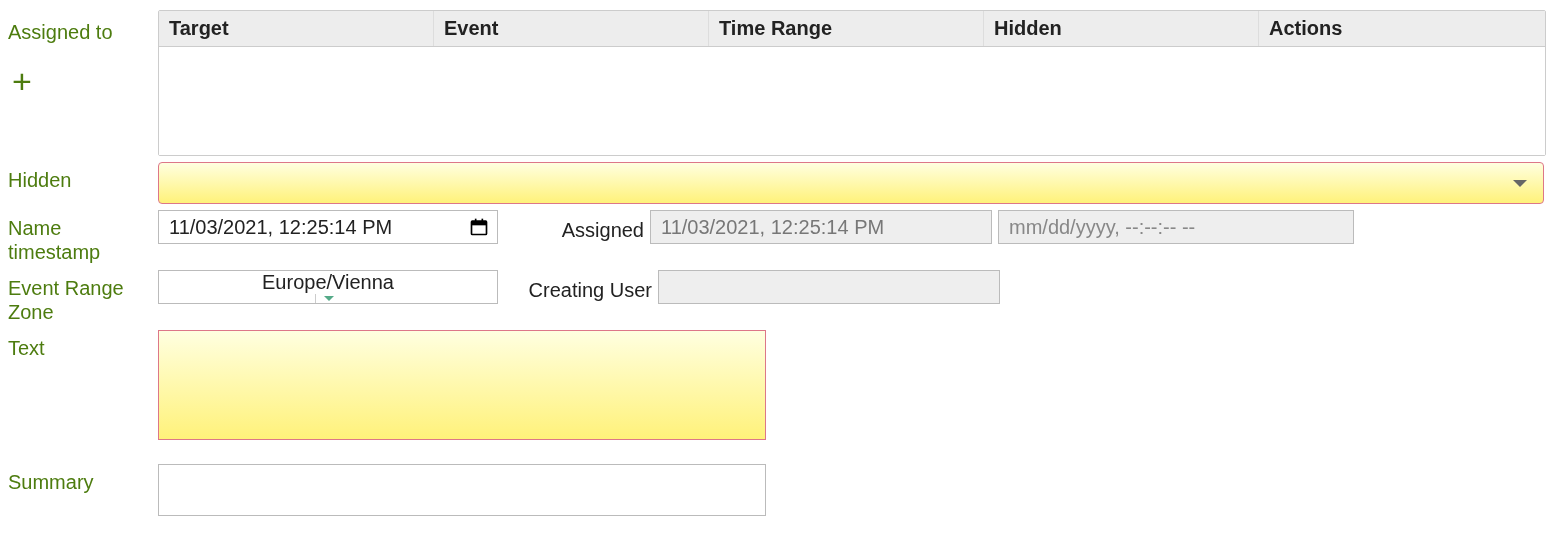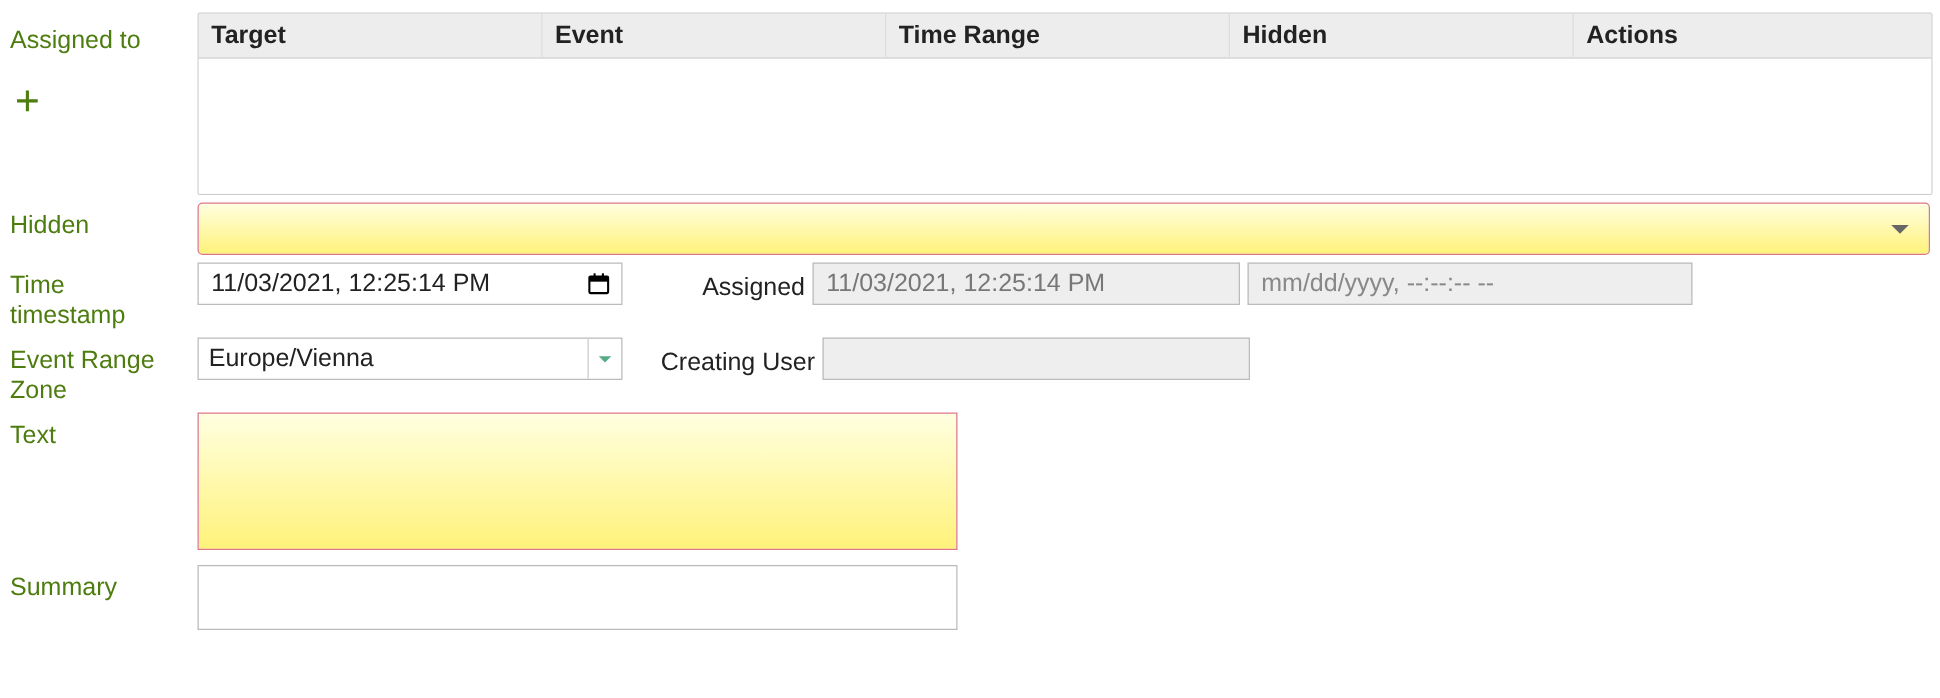--- a/index.html
+++ b/index.html
@@ -136,20 +136,21 @@
   }
   .calendar-icon svg { display: block; }
 
   .tz-wrap {
     display: flex;
     align-items: center;
     border: 1px solid #bbb;
     height: 34px;
     box-sizing: border-box;
     width: 340px;
+    flex-direction: column;
   }
   .tz-wrap .tz-text { padding: 0 8px; flex: 1; }
   .tz-wrap .tz-btn {
     width: 26px; height: 100%;
     border-left: 1px solid #ccc;
     display: flex; align-items: center; justify-content: center;
     cursor: pointer;
   }
   .tz-wrap .tz-btn .chev {
     width: 0; height: 0;
@@ -211,21 +212,21 @@
     <div class="label-col">Hidden</div>
     <div class="content-col">
       <div class="topic-select">
         <span></span>
         <span class="chevron"></span>
       </div>
     </div>
   </div>
 
   <div class="row">
-    <div class="label-col">Time timestamp</div>
+    <div class="label-col">Name timestamp</div>
     <div class="content-col" style="align-items:center;">
       <div class="input-wrap w-dt">
         <input type="text" value="11/03/2021, 12:25:14 PM" style="">
         <span class="calendar-icon">
           <svg viewBox="0 0 24 24" width="20" height="20">
               <rect x="3" y="5" width="18" height="16" rx="1" fill="none" stroke="#000" stroke-width="2"></rect>
               <rect x="3" y="5" width="18" height="5" fill="#000"></rect>
               <rect x="7" y="2" width="2" height="5" fill="#000"></rect>
               <rect x="15" y="2" width="2" height="5" fill="#000"></rect>
             </svg>
@@ -257,20 +258,20 @@
     </div>
   </div>
 
   <div class="row">
     <div class="label-col">Text</div>
     <div class="content-col">
       <div class="text-area-yellow" contenteditable="true" style=""></div>
     </div>
   </div>
 
-  <div class="row" style="margin-top:12px;">
+  <div class="row" style="margin-top:24px;">
     <div class="label-col">Summary</div>
     <div class="content-col">
       <div class="summary-area" contenteditable="true" style=""></div>
     </div>
   </div>
 
 </div>
 
 </body></html>

